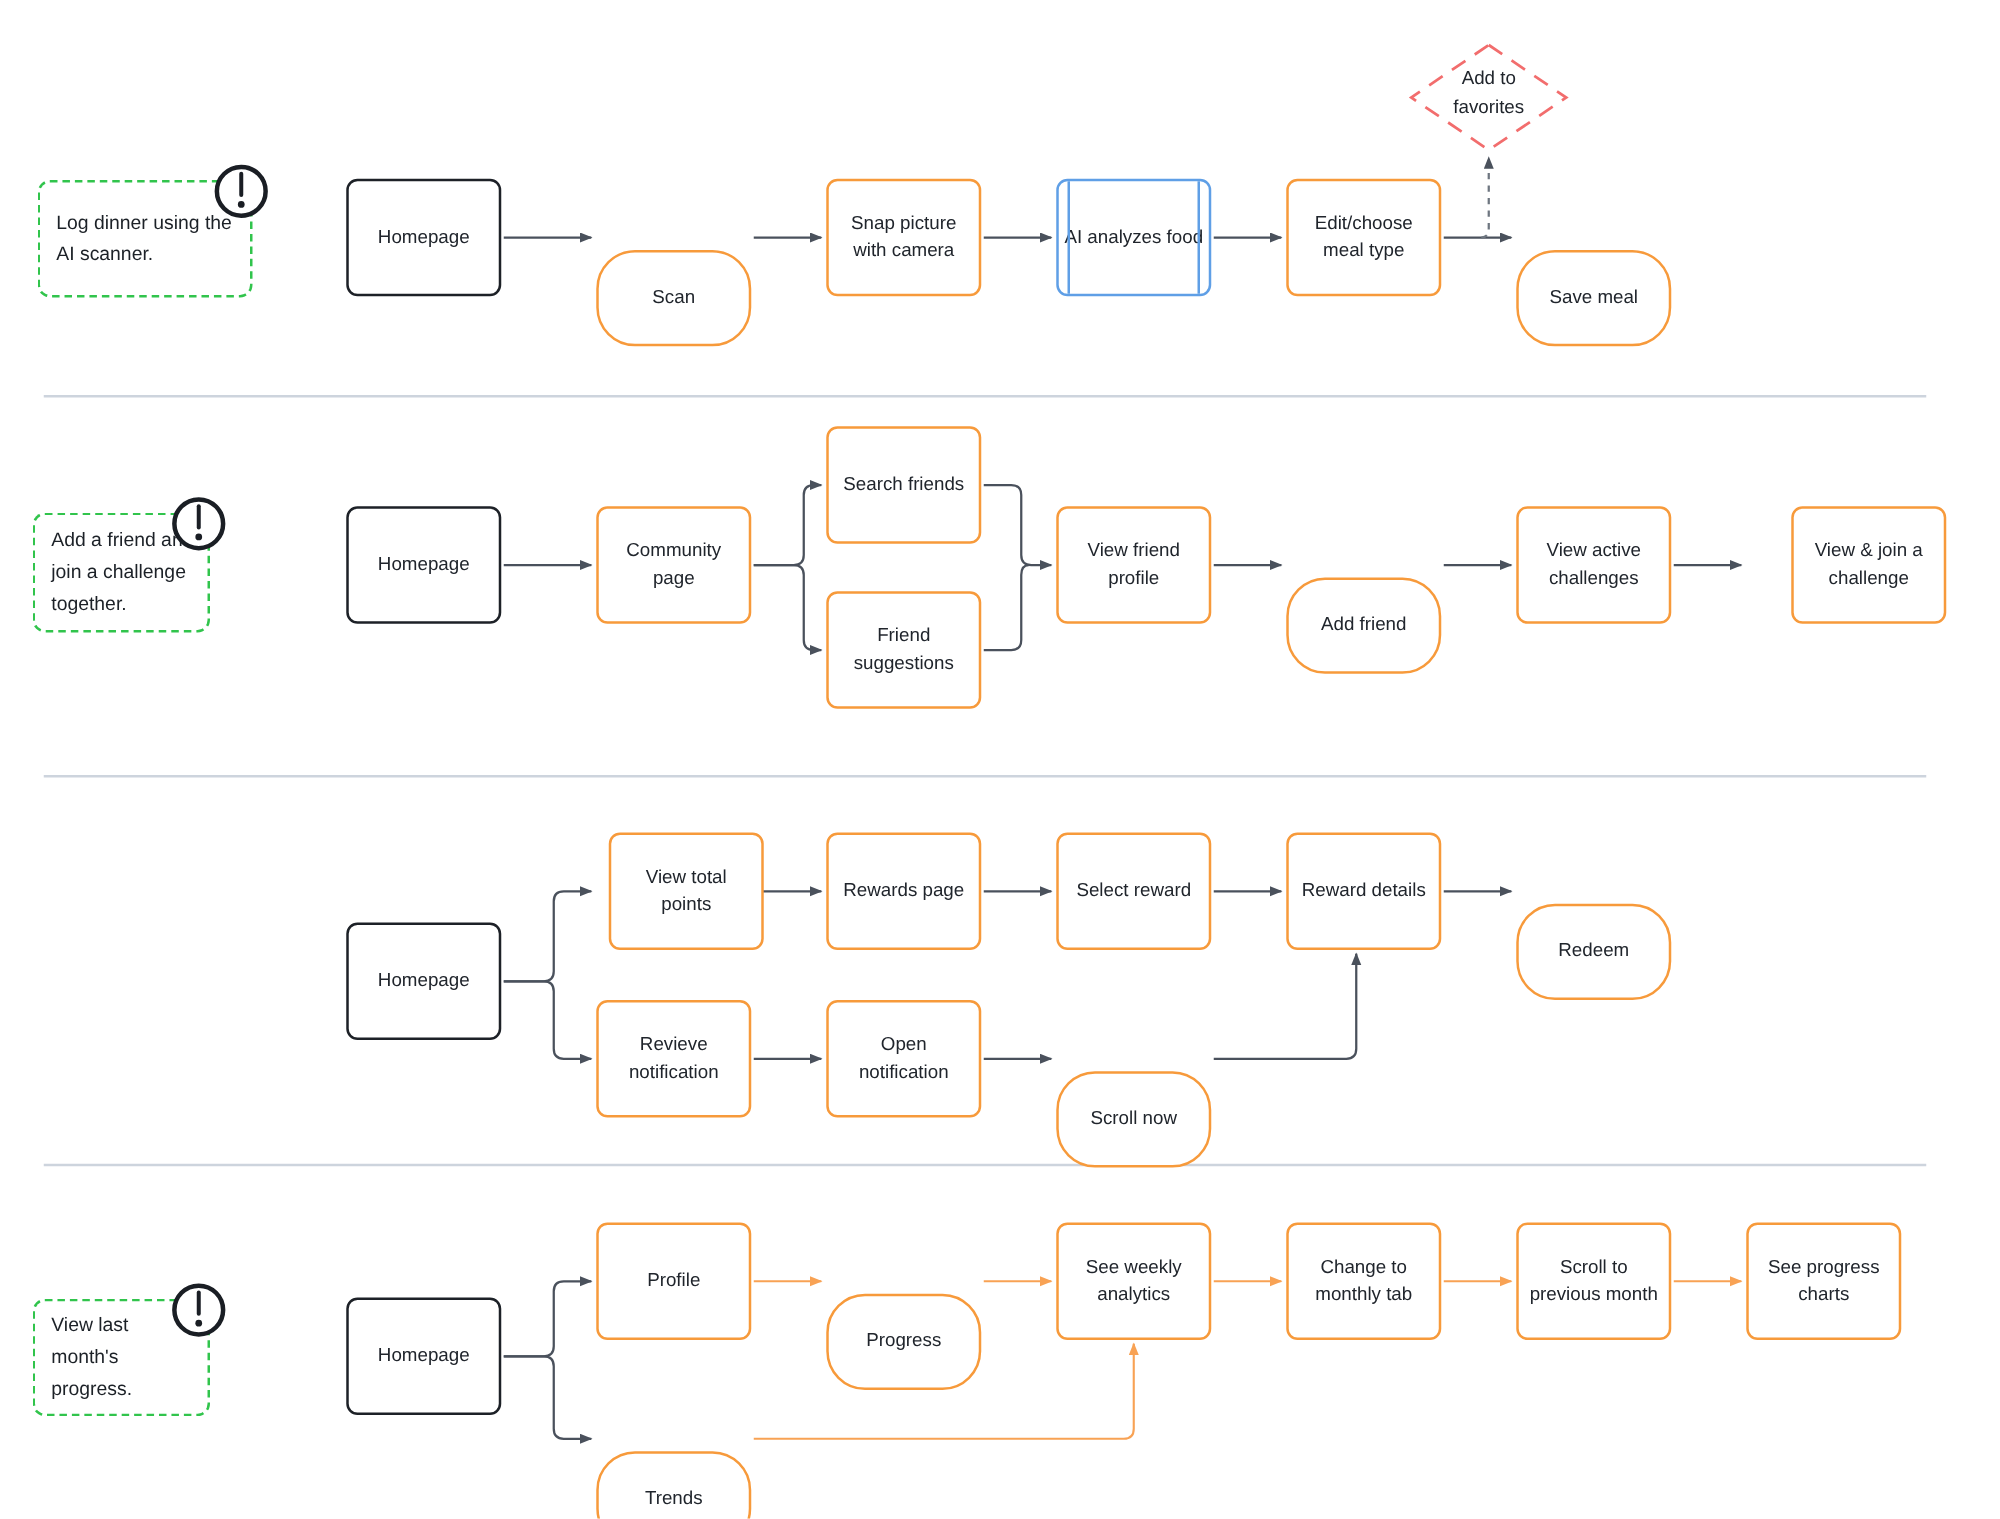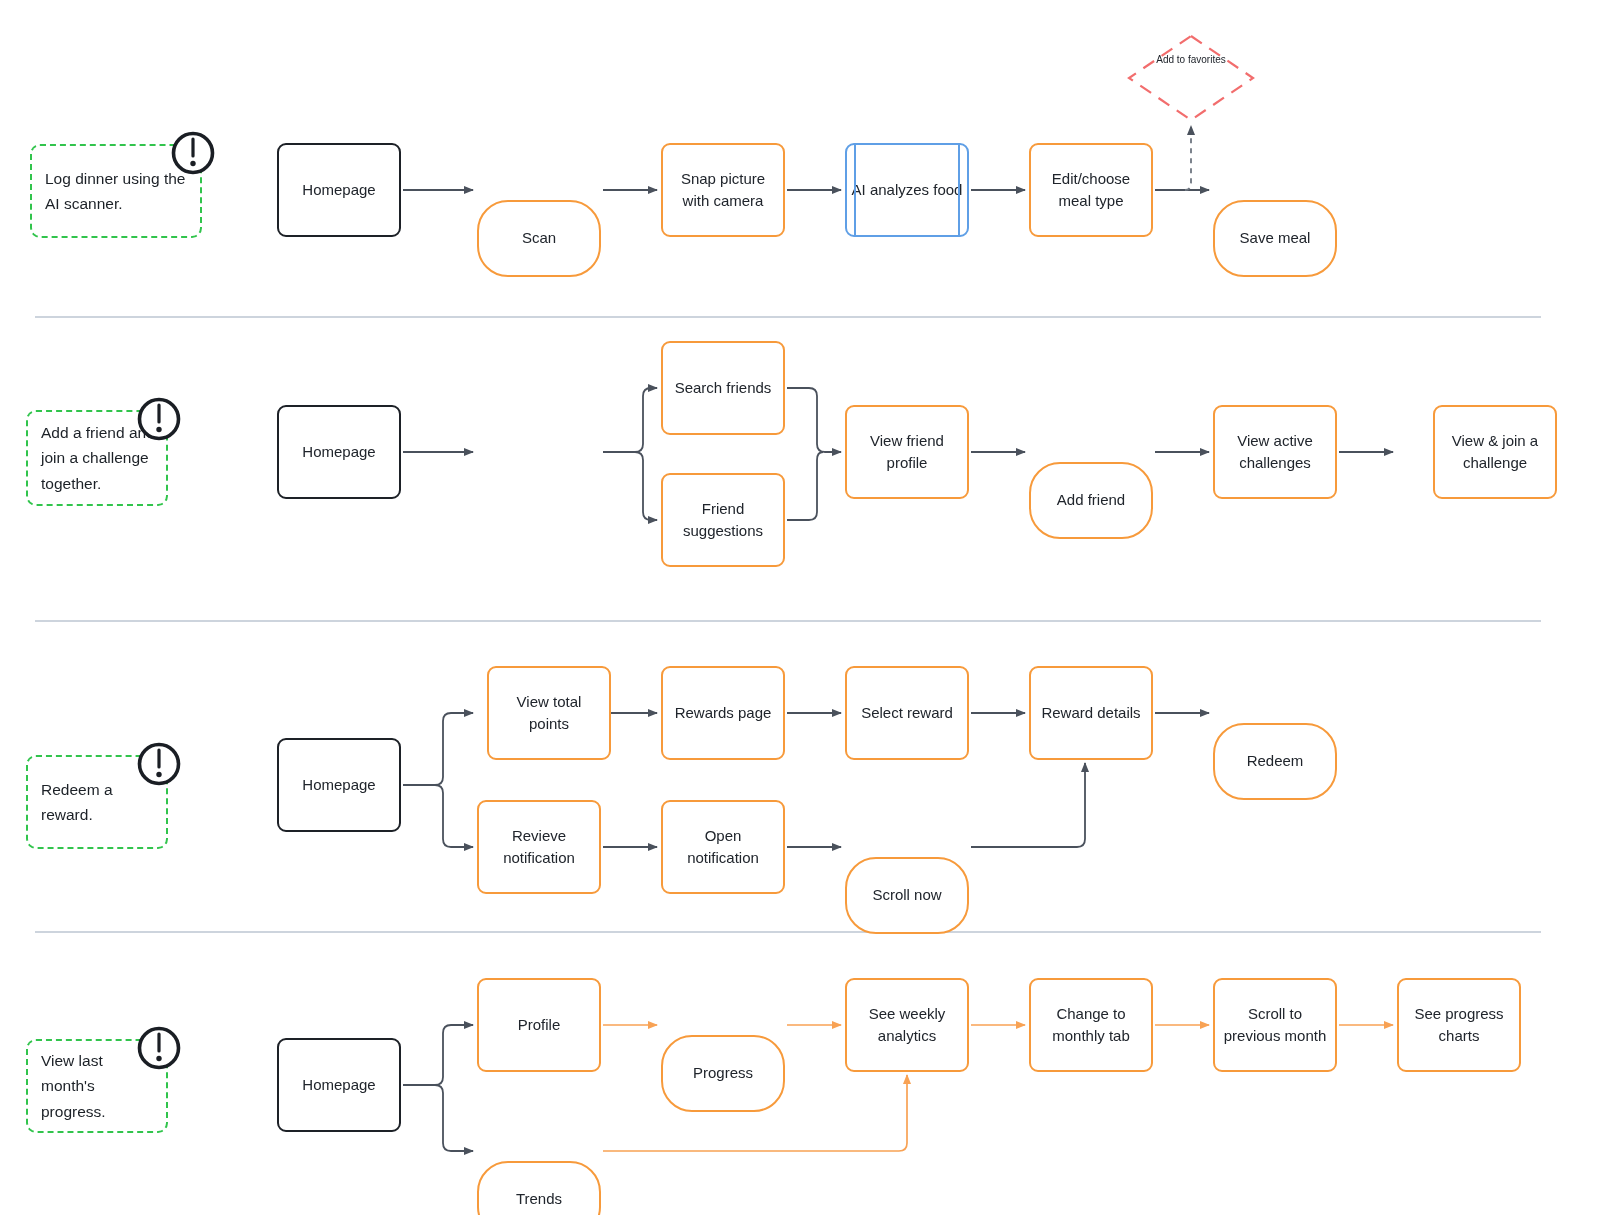--- a/index.html
+++ b/index.html
@@ -24,21 +24,21 @@
   .node.pill{height:77px;border-radius:31px;padding:22px 6px;margin-top:41px;}
   .goal{
     position:absolute;box-sizing:border-box;border:2px dashed #31c44c;border-radius:10px;
     display:flex;align-items:center;z-index:2;background:transparent;
   }
   .goal-text{
     display:block;padding:6px 8px 6px 13px;font-size:15.5px;line-height:1.62;color:#1c2127;
   }
   .goal-icon{position:absolute;top:-16px;right:-16px;}
   .diamond-label{
-    position:absolute;z-index:3;text-align:center;font-size:10px;line-height:1.5;color:#20252c;
+    position:absolute;z-index:3;text-align:center;font-size:15px;line-height:1.5;color:#20252c;
   }
 </style>
 </head>
 <body>
 
 <div class="canvas">
 
   <svg class="wires" width="1600" height="1215" viewBox="0 0 1600 1215">
     <defs>
       <marker id="mD" markerWidth="12" markerHeight="10" refX="9" refY="4" orient="auto" markerUnits="userSpaceOnUse">
@@ -120,35 +120,28 @@
 
   <div class="goal" style="left:26px;top:410px;width:142px;height:96px">
     <span class="goal-text">Add a friend and join a challenge together.</span>
     <svg class="goal-icon" width="46" height="46" viewBox="0 0 46 46">
       <circle cx="23" cy="23" r="19.5" fill="#ffffff" stroke="#1a1e24" stroke-width="3.6"></circle>
       <line x1="23" y1="9" x2="23" y2="26" stroke="#1a1e24" stroke-width="3.2" stroke-linecap="round"></line>
       <circle cx="23" cy="33.5" r="2.7" fill="#1a1e24"></circle>
     </svg>
   </div>
   <div class="node black" style="left:277px;top:405px">Homepage</div>
+  <div class="node" style="left:477px;top:405px">Community page</div>
   <div class="node" style="left:661px;top:341px">Search friends</div>
   <div class="node" style="left:661px;top:473px">Friend suggestions</div>
   <div class="node" style="left:845px;top:405px">View friend profile</div>
   <div class="node pill" style="left:1029px;top:421px">Add friend</div>
   <div class="node" style="left:1213px;top:405px">View active challenges</div>
   <div class="node" style="left:1433px;top:405px">View &amp; join a challenge</div>
 
-  <div class="goal" style="left:26px;top:755px;width:142px;height:94px">
-    <span class="goal-text">Redeem a reward.</span>
-    <svg class="goal-icon" width="46" height="46" viewBox="0 0 46 46">
-      <circle cx="23" cy="23" r="19.5" fill="#ffffff" stroke="#1a1e24" stroke-width="3.6"></circle>
-      <line x1="23" y1="9" x2="23" y2="26" stroke="#1a1e24" stroke-width="3.2" stroke-linecap="round"></line>
-      <circle cx="23" cy="33.5" r="2.7" fill="#1a1e24"></circle>
-    </svg>
-  </div>
   <div class="node black" style="left:277px;top:738px">Homepage</div>
   <div class="node" style="left:487px;top:666px">View total points</div>
   <div class="node" style="left:477px;top:800px">Revieve notification</div>
   <div class="node" style="left:661px;top:800px">Open notification</div>
   <div class="node" style="left:661px;top:666px">Rewards page</div>
   <div class="node" style="left:845px;top:666px">Select reward</div>
   <div class="node pill" style="left:845px;top:816px">Scroll now</div>
   <div class="node" style="left:1029px;top:666px">Reward details</div>
   <div class="node pill" style="left:1213px;top:682px">Redeem</div>
 

